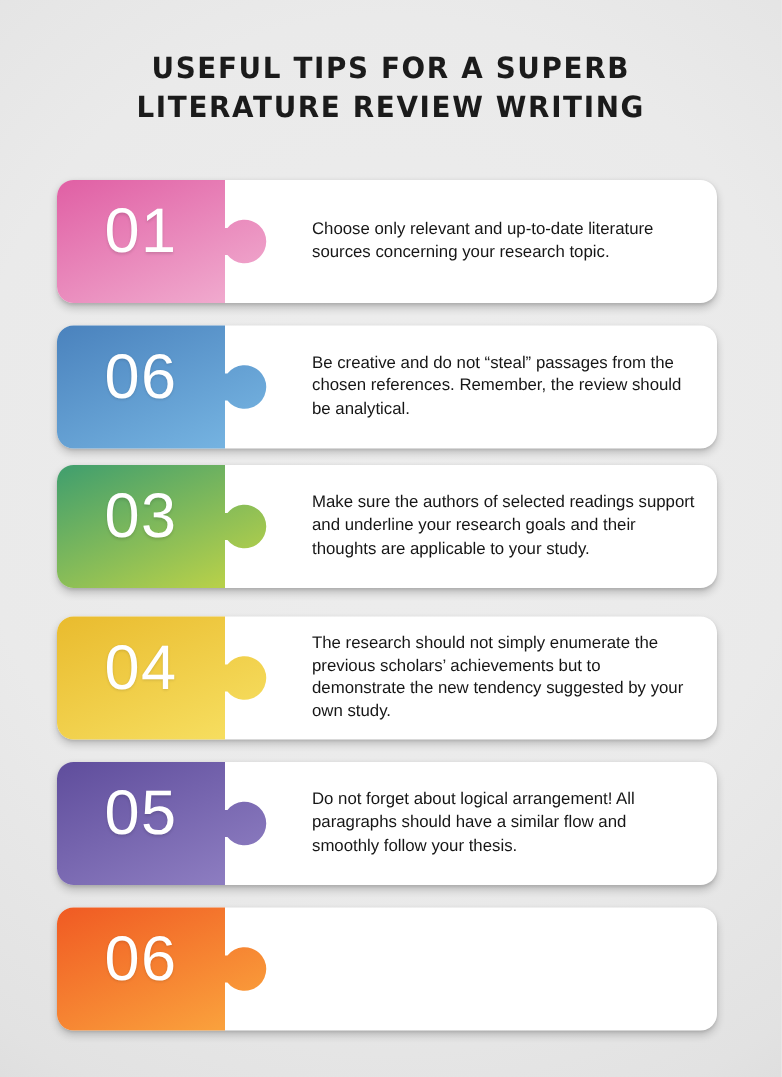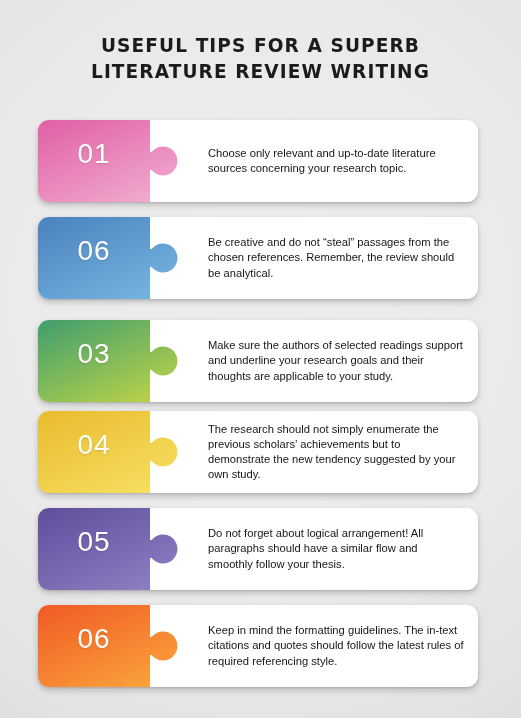--- a/index.html
+++ b/index.html
@@ -77,21 +77,21 @@
     position: absolute;
     left: 0;
     top: 0;
     width: 112px;
     height: 68px;
     display: flex;
     align-items: center;
     justify-content: center;
     font-family: "Liberation Sans", sans-serif;
     font-weight: 300;
-    font-size: 28px;
+    font-size: 42px;
     letter-spacing: 1px;
     color: #ffffff;
     text-shadow: 0 1px 2px rgba(0,0,0,0.13);
     pointer-events: none;
   }
 
   .desc {
     position: absolute;
     left: 152px;
     right: 14px;
@@ -105,21 +105,21 @@
     font-family: "Liberation Sans", sans-serif;
     font-size: 11.2px;
     line-height: 15.2px;
     color: #161616;
     margin-left: 18px;
   }
 
   
   #row-1 { top: 120px; }
   #row-2 { top: 217px; }
-  #row-3 { top: 320px; text-decoration: underline; }
+  #row-3 { top: 310px; text-decoration: underline; }
   #row-4 { top: 411px; }
   #row-5 { top: 508px; }
   #row-6 { top: 605px; }
 </style>
 </head>
 <body>
 
 <div id="poster">
 
   <div id="title-block">
@@ -229,18 +229,15 @@
           <defs>
             <linearGradient id="pz-grad-5" x1="0%" y1="0%" x2="75%" y2="100%">
               <stop offset="0" stop-color="#f05a23"></stop>
               <stop offset="1" stop-color="#faa03c"></stop>
             </linearGradient>
           </defs>
           <path d="M 11 0 H 112 V 32 H 113.63118299909793 A 14.5 14.5 0 1 1 113.63118299909793 50 H 112 V 82 H 11 A 11 11 0 0 1 0 71 V 11 A 11 11 0 0 1 11 0 Z" fill="url(#pz-grad-5)"></path>
         </svg>
       </div>
     <div class="num">06</div>
-    <div class="desc">
-      <p>Keep in mind the formatting guidelines. The in-text citations and quotes should follow the latest rules of required referencing style.</p>
-    </div>
   </div>
 
 </div>
 
 </body></html>

